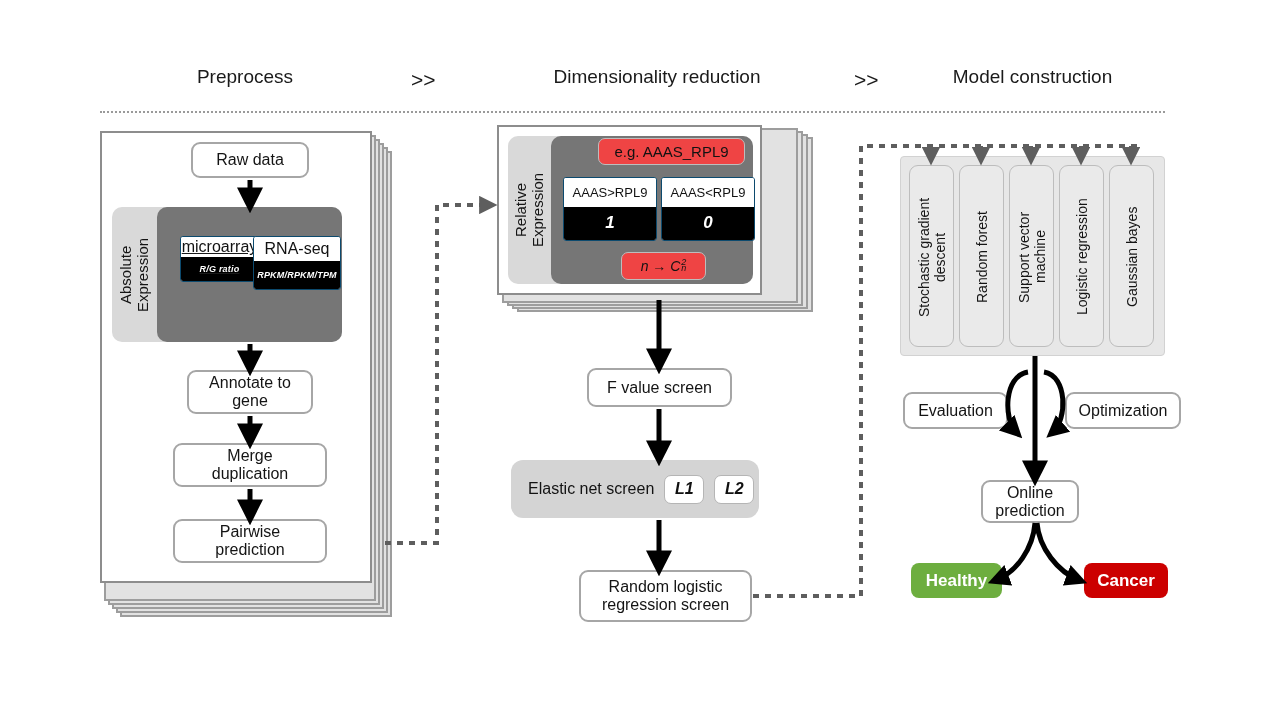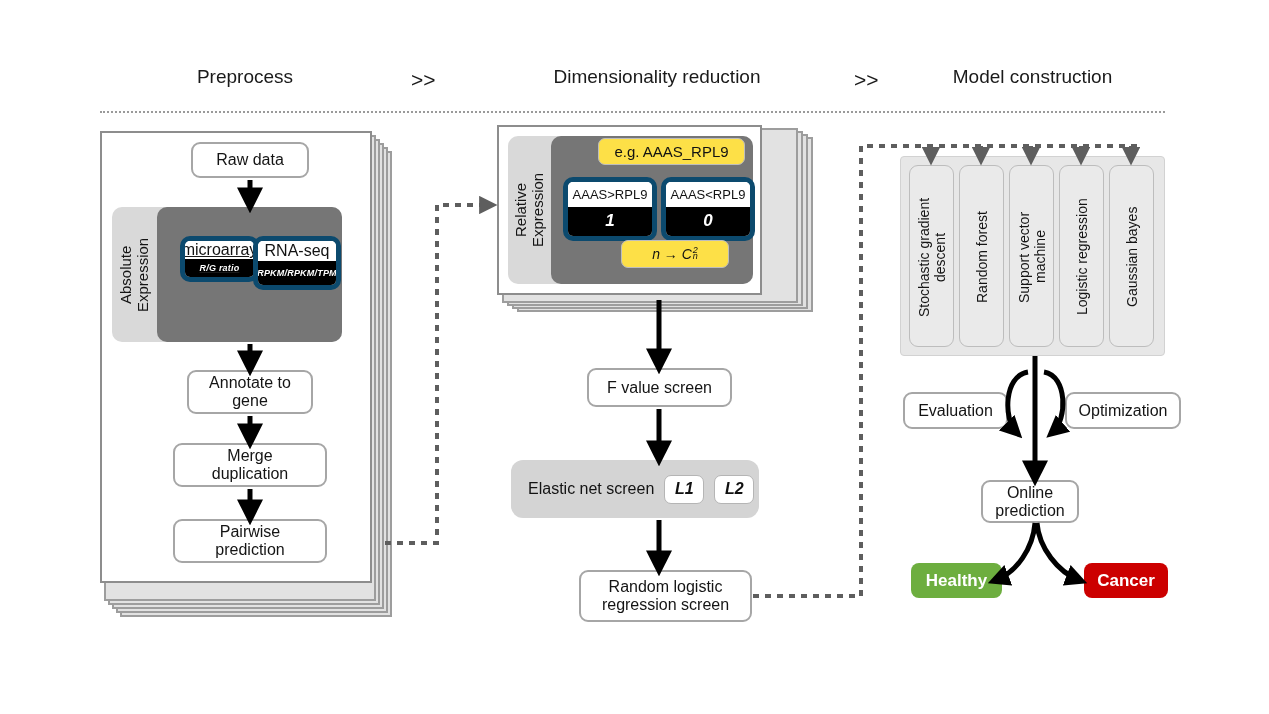--- a/index.html
+++ b/index.html
@@ -84,24 +84,24 @@
     justify-content: center;
     text-align: center;
     font-size: 15px;
     line-height: 1.12;
     color: #141414;
   }
 
   
   .tile {
     position: absolute;
-    border-radius: 10px;
+    border-radius: 3px;
     overflow: hidden;
     background: #ffffff;
-    border: 5px solid #0c4a6e;
+    border: 1px solid #0c4a6e;
     display: flex;
     flex-direction: column;
   }
   .tile-top {
     flex: 0 0 46%;
     background: #ffffff;
     display: flex; align-items: center; justify-content: center;
     font-size: 16px; color: #121212;
   }
   .tile-bot {
@@ -114,21 +114,21 @@
     font-size: 9px;
     letter-spacing: .2px;
   }
   .tile-bot.big { font-size: 17px; font-style: italic; font-weight: bold; }
 
   
   .drcard-inner-light { position:absolute; background:#d9d9d9; border-radius:10px; }
   .drcard-inner-dark  { position:absolute; background:#767676; border-radius:10px; }
   .wpill {
     position: absolute;
-    background: #fde047;
+    background: #ef4444;
     border: 1px solid #bdbdbd;
     border-radius: 7px;
     display: flex; align-items: center; justify-content: center;
     font-size: 15px; color: #121212;
     text-align: center;
   }
 
   
   .en-group {
     position: absolute;
@@ -225,21 +225,21 @@
 
   <div class="tile" style="left:563px; top:177px; width:94px; height:64px;">
     <div class="tile-top" style="font-size:13px;">AAAS&gt;RPL9</div>
     <div class="tile-bot big">1</div>
   </div>
   <div class="tile" style="left:661px; top:177px; width:94px; height:64px;">
     <div class="tile-top" style="font-size:13px;">AAAS&lt;RPL9</div>
     <div class="tile-bot big">0</div>
   </div>
 
-  <div class="wpill" style="left:621px; top:240px; width:108px; height:28px; font-style:italic; font-size:14px;">
+  <div class="wpill" style="left:621px; top:252px; width:85px; height:28px; font-style:italic; font-size:14px;">
     <span>n → C</span>
       <span style="display:inline-flex; flex-direction:column; line-height:.72; font-size:9px; margin-left:1px; margin-top:-2px;">
       <span>2</span>
       <span>n</span>
     </span>
   </div>
 
   <div class="rbox" style="left:587px; top:368px; width:145px; height:39px;">F value screen</div>
 
   <div class="en-group" style="left:511px; top:460px; width:248px; height:58px; padding-left:17px;">

